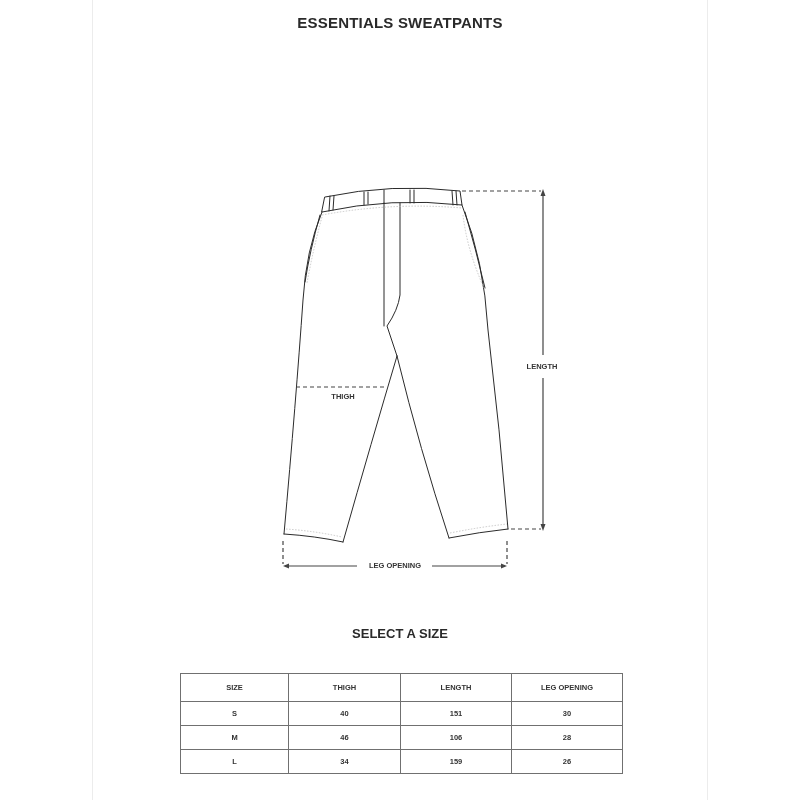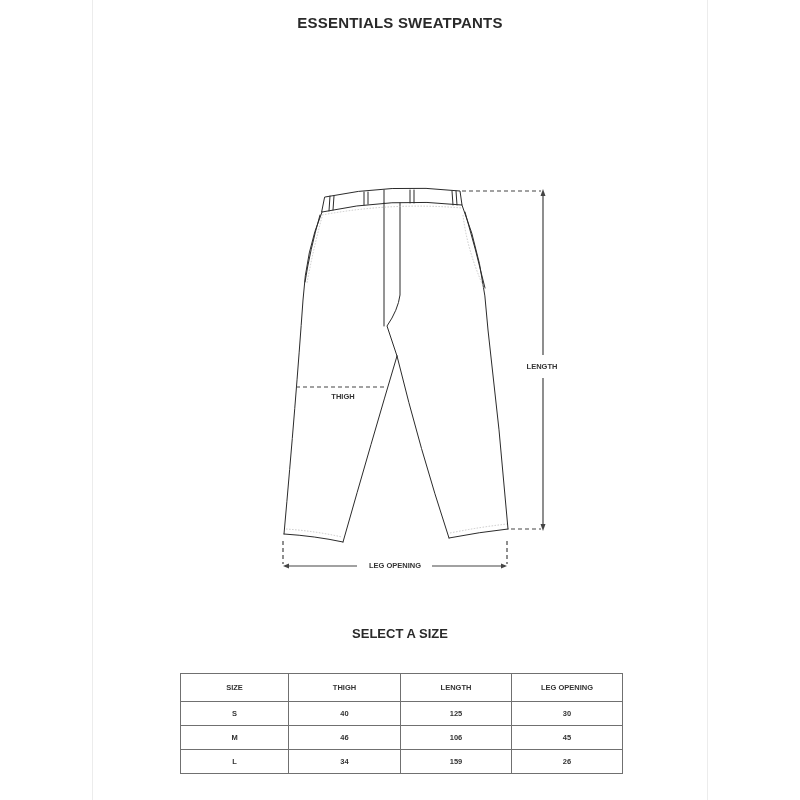--- a/index.html
+++ b/index.html
@@ -112,28 +112,28 @@
       <th style="width:107px;">SIZE</th>
       <th style="width:111px;">THIGH</th>
       <th style="width:110px;">LENGTH</th>
       <th style="width:110px;">LEG OPENING</th>
     </tr>
   </thead>
   <tbody>
     <tr>
       <td>S</td>
       <td>40</td>
-      <td>125</td>
+      <td>151</td>
       <td>30</td>
     </tr>
     <tr>
       <td>M</td>
       <td>46</td>
       <td>106</td>
-      <td>45</td>
+      <td>28</td>
     </tr>
     <tr>
       <td>L</td>
       <td>34</td>
       <td>159</td>
       <td>26</td>
     </tr>
   </tbody>
 </table>
 

